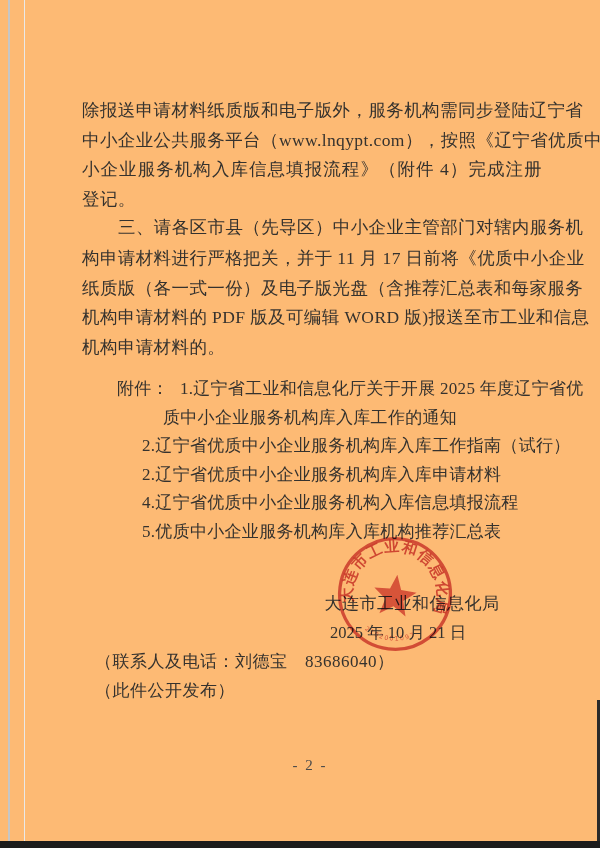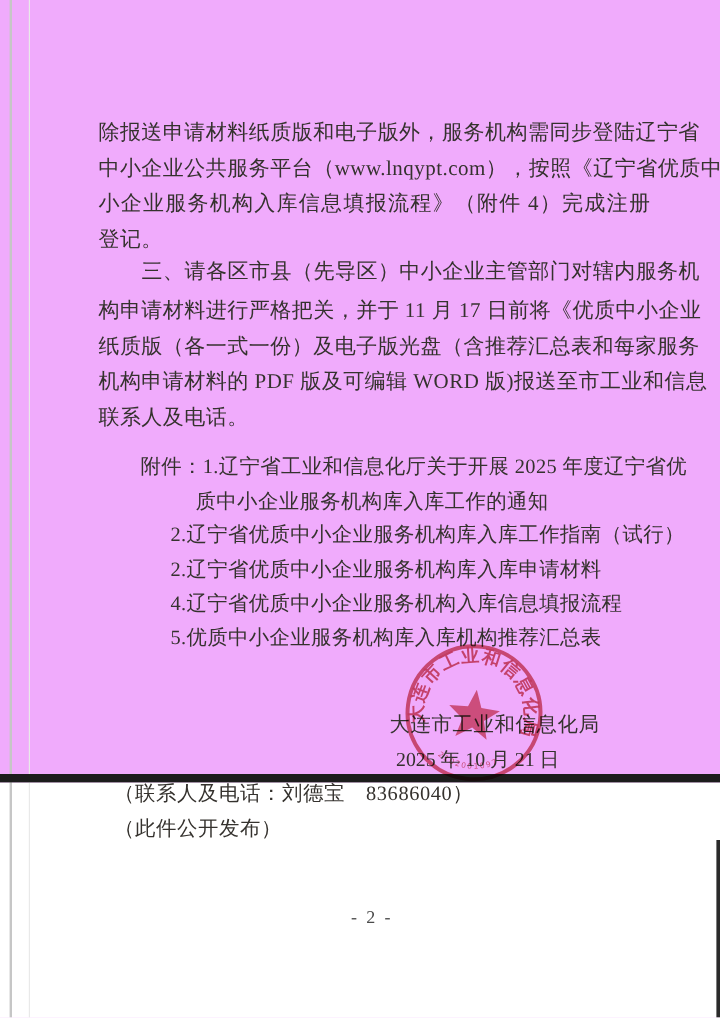--- a/index.html
+++ b/index.html
@@ -2,21 +2,21 @@
 <html><head>
 <meta charset="utf-8">
 <style>
   html,body{margin:0;padding:0;}
   body{
     width:600px;height:848px;overflow:hidden;
     background:#ffffff;
     font-family:"Liberation Serif","DejaVu Serif",serif;
   }
   .page{
-    position:relative;width:600px;height:652px;background:#f0abfc;
+    position:relative;width:600px;height:848px;background:#fdba74;
     color:#35322e;
   }
   
   .edge-left-1{position:absolute;left:8px;top:0;width:2px;height:848px;background:#c6c6c6;}
   .edge-left-2{position:absolute;left:24px;top:0;width:1px;height:848px;background:#e9e9e9;}
   .edge-bottom{position:absolute;left:0;bottom:0;width:600px;height:7px;background:#1c1c1c;}
   .edge-right{position:absolute;right:0;top:700px;width:3px;height:148px;background:#2a2a2a;}
 
   
   .bodytext{
@@ -26,21 +26,21 @@
   .line{white-space:nowrap;text-align:justify;text-align-last:justify;}
   .line.short{text-align-last:left;white-space:normal;}
   .line.indent{padding-left:36px;font-family:Liberation Mono, monospace;}
 
   
   .attachments{
     position:absolute;left:117px;top:375px;width:440px;
     font-size:17px;line-height:28.6px;letter-spacing:.3px;
   }
   .att-line{white-space:nowrap;}
-  .att-first{display:flex;}
+  .att-first{display:flex;gap:11px;}
   .att-label{flex:0 0 auto;}
   .att-cont{padding-left:46px;}
   .att-item{padding-left:25px;}
 
   
   .signature{
     position:absolute;left:322px;top:592px;width:180px;
     font-size:17px;letter-spacing:.5px;text-align:center;white-space:nowrap;
   }
   .sign-date{
@@ -80,21 +80,21 @@
   <div class="edge-bottom"></div>
 
   <div class="bodytext">
     <div class="line">除报送申请材料纸质版和电子版外，服务机构需同步登陆辽宁省</div>
     <div class="line">中小企业公共服务平台（www.lnqypt.com），按照《辽宁省优质中</div>
     <div class="line short">小企业服务机构入库信息填报流程》（附件 4）完成注册登记。</div>
     <div class="line indent">三、请各区市县（先导区）中小企业主管部门对辖内服务机</div>
     <div class="line">构申请材料进行严格把关，并于 11 月 17 日前将《优质中小企业</div>
     <div class="line">纸质版（各一式一份）及电子版光盘（含推荐汇总表和每家服务</div>
     <div class="line">机构申请材料的 PDF 版及可编辑 WORD 版)报送至市工业和信息</div>
-    <div class="line short">联系人及电话。</div>
+    <div class="line short">机构申请材料的。</div>
   </div>
 
   <div class="attachments">
     <div class="att-line att-first">
       <span class="att-label">附件：</span>
       <span>1.辽宁省工业和信息化厅关于开展 2025 年度辽宁省优</span>
     </div>
     <div class="att-line att-cont">质中小企业服务机构库入库工作的通知</div>
     <div class="att-line att-item">2.辽宁省优质中小企业服务机构库入库工作指南（试行）</div>
     <div class="att-line att-item">2.辽宁省优质中小企业服务机构库入库申请材料</div>

